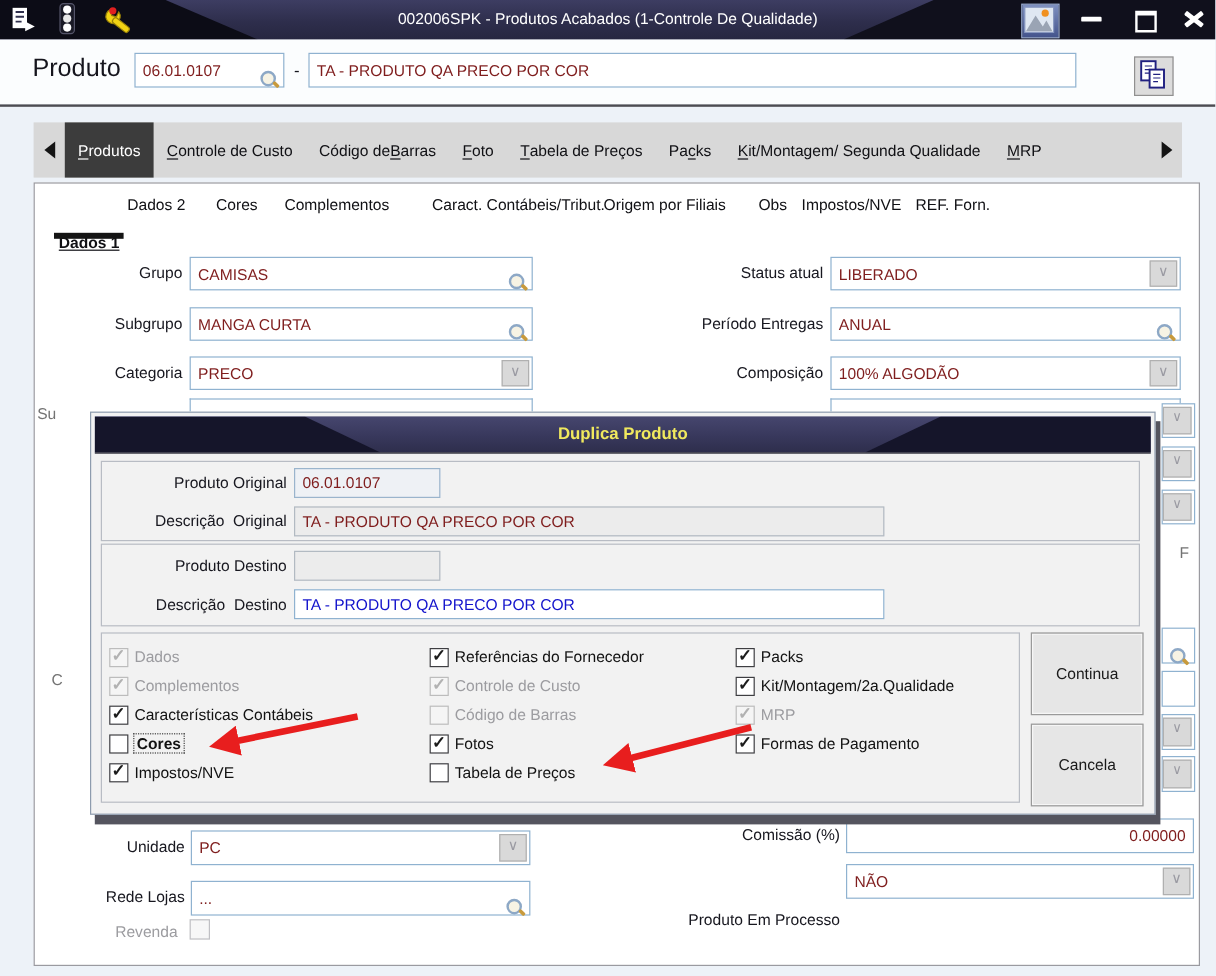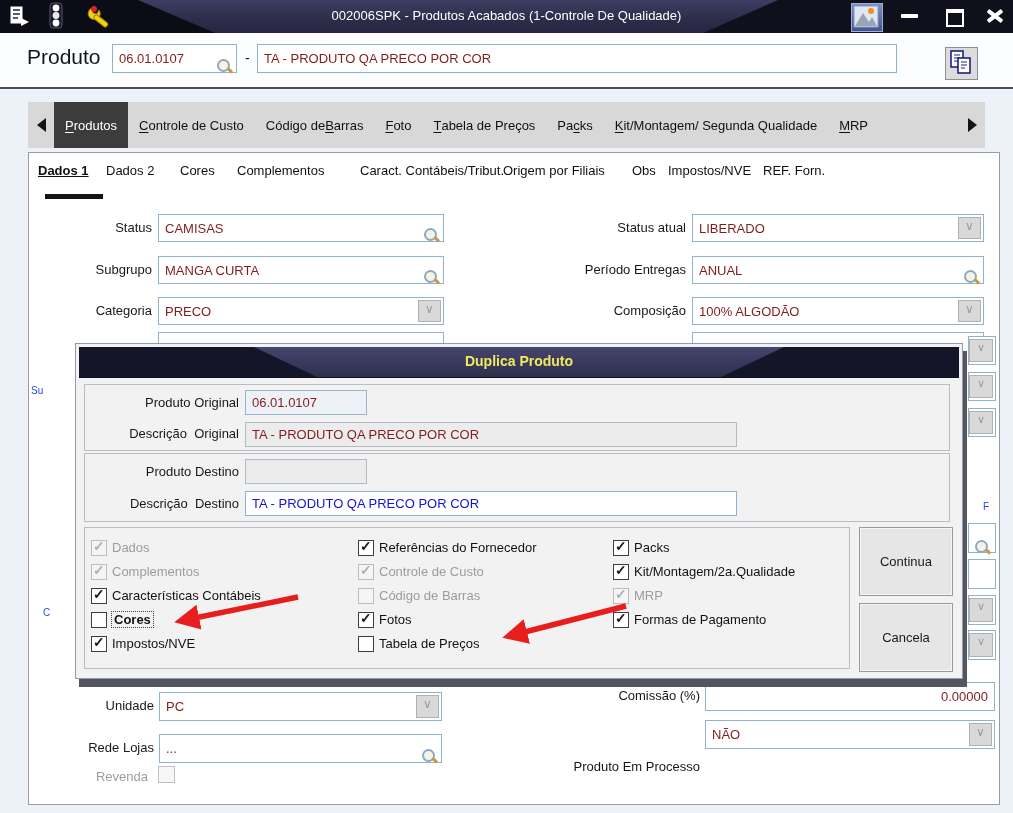--- a/index.html
+++ b/index.html
@@ -105,21 +105,21 @@
   .cb-label.dis { color:#9c9ca0; }
   .cb-label.focus { outline:1px dotted #404040; font-weight:bold; padding:0 2px; }
 
   
   .sliver { position:absolute; border:1px solid #8fb2d0; border-right-color:#8fb2d0;
             background:#fff; box-sizing:border-box; z-index:5; }
   .sliver .sq { position:absolute; right:2px; top:2px; bottom:2px; width:22px;
             background:#d9d9d9; border:1px solid #b0b0b0; }
   .sliver .sq::after { content:"\2228"; position:absolute; left:0; right:0; top:1px;
             text-align:center; color:#9a9aa2; font-size:11px; }
-  .partial { position:absolute; font-size:10px; color:#1d4ed8; z-index:5;margin-top:48px; }
+  .partial { position:absolute; font-size:13px; color:#737373; z-index:5; }
 
   .arrows { position:absolute; left:0; top:0; width:1013px; height:813px; z-index:30;
             pointer-events:none; }
 
   .cb-single { position:absolute; width:15px; height:15px; background:#f7f7f7;
                border:1px solid #c0c0c4; }
 </style>
 </head>
 <body>
 
@@ -207,33 +207,33 @@
         <div class="tab"><u>K</u>it/Montagem/ Segunda Qualidade</div>
         <div class="tab"><u>M</u>RP</div>
       </div>
     <div class="tab-arrow">
         <div class="arr-r"></div>
       </div>
   </div>
 
   <div class="frame"></div>
   <div class="subtabs" id="sub-tabs">
-      <span class="subtab sel" style="left: 10px;">Dados 1</span>
+      <span class="subtab sel" style="left: 21px; margin-top: 32px;">Dados 1</span>
       <div class="subtab-bar" style="left: 17px; width: 58px;"></div>
       <span class="subtab" style="left: 78px;">Dados 2</span>
       <span class="subtab" style="left: 152px;">Cores</span>
       <span class="subtab" style="left: 209px;">Complementos</span>
       <span class="subtab" style="left: 332px;">Caract. Contábeis/Tribut.</span>
       <span class="subtab" style="left: 475px;">Origem por Filiais</span>
       <span class="subtab" style="left: 604px;">Obs</span>
       <span class="subtab" style="left: 640px;">Impostos/NVE</span>
       <span class="subtab" style="left: 735px;">REF. Forn.</span>
     </div>
 
-  <div class="lbl" style="left:40px;  width:112px; top:220px;">Status</div>
+  <div class="lbl" style="left:40px;  width:112px; top:220px;">Grupo</div>
   <div class="fld" style="left:158px; top:214px; width:286px; height:28px;">
     <span>CAMISAS</span>
     <span class="mag"></span>
   </div>
   <div class="lbl" style="left:40px;  width:112px; top:262px;">Subgrupo</div>
   <div class="fld" style="left:158px; top:256px; width:286px; height:28px;">
     <span>MANGA CURTA</span>
     <span class="mag"></span>
   </div>
   <div class="lbl" style="left:40px;  width:112px; top:303px;">Categoria</div>

